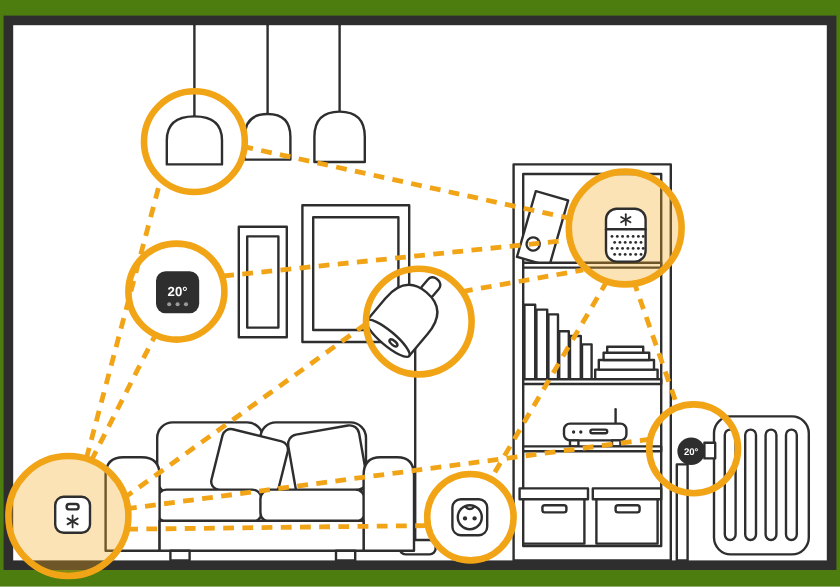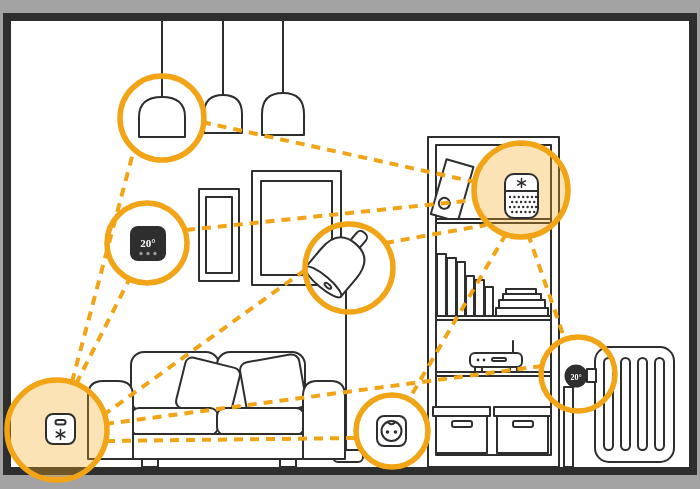--- a/index.html
+++ b/index.html
@@ -1,17 +1,17 @@
 <!DOCTYPE html>
 <html><head>
 <meta charset="utf-8">
 <style>
   html,body { margin:0; padding:0; background:#ffffff; }
-  .stage { position:relative; width:700px; height:489px; background:#a3a3a3; overflow:hidden;
-           font-family:Liberation Serif, serif; }
+  .stage { position:relative; width:700px; height:489px; background:#4d7c0f; overflow:hidden;
+           font-family:Liberation Sans, sans-serif; }
   svg { display:block; }
   .art   { fill:#ffffff; stroke:#2e2e2e; stroke-width:2; stroke-linejoin:round; }
   .artln { fill:none;    stroke:#2e2e2e; stroke-width:2; stroke-linecap:round; }
   .dk    { fill:#2e2e2e; stroke:none; }
   .dot   { fill:#2e2e2e; stroke:none; }
   .temp  { fill:#ffffff; font-weight:bold; text-anchor:middle; }
   .halo        { fill:none; stroke:#F2A417; stroke-width:5.5; }
   .halo-fill   { fill:rgba(245,169,31,0.33); stroke:none; }
   .link  { fill:none; stroke:#F2A417; stroke-width:4; stroke-dasharray:9 7; }
   .staricon { stroke:#2e2e2e; stroke-width:1.5; stroke-linecap:round; }

